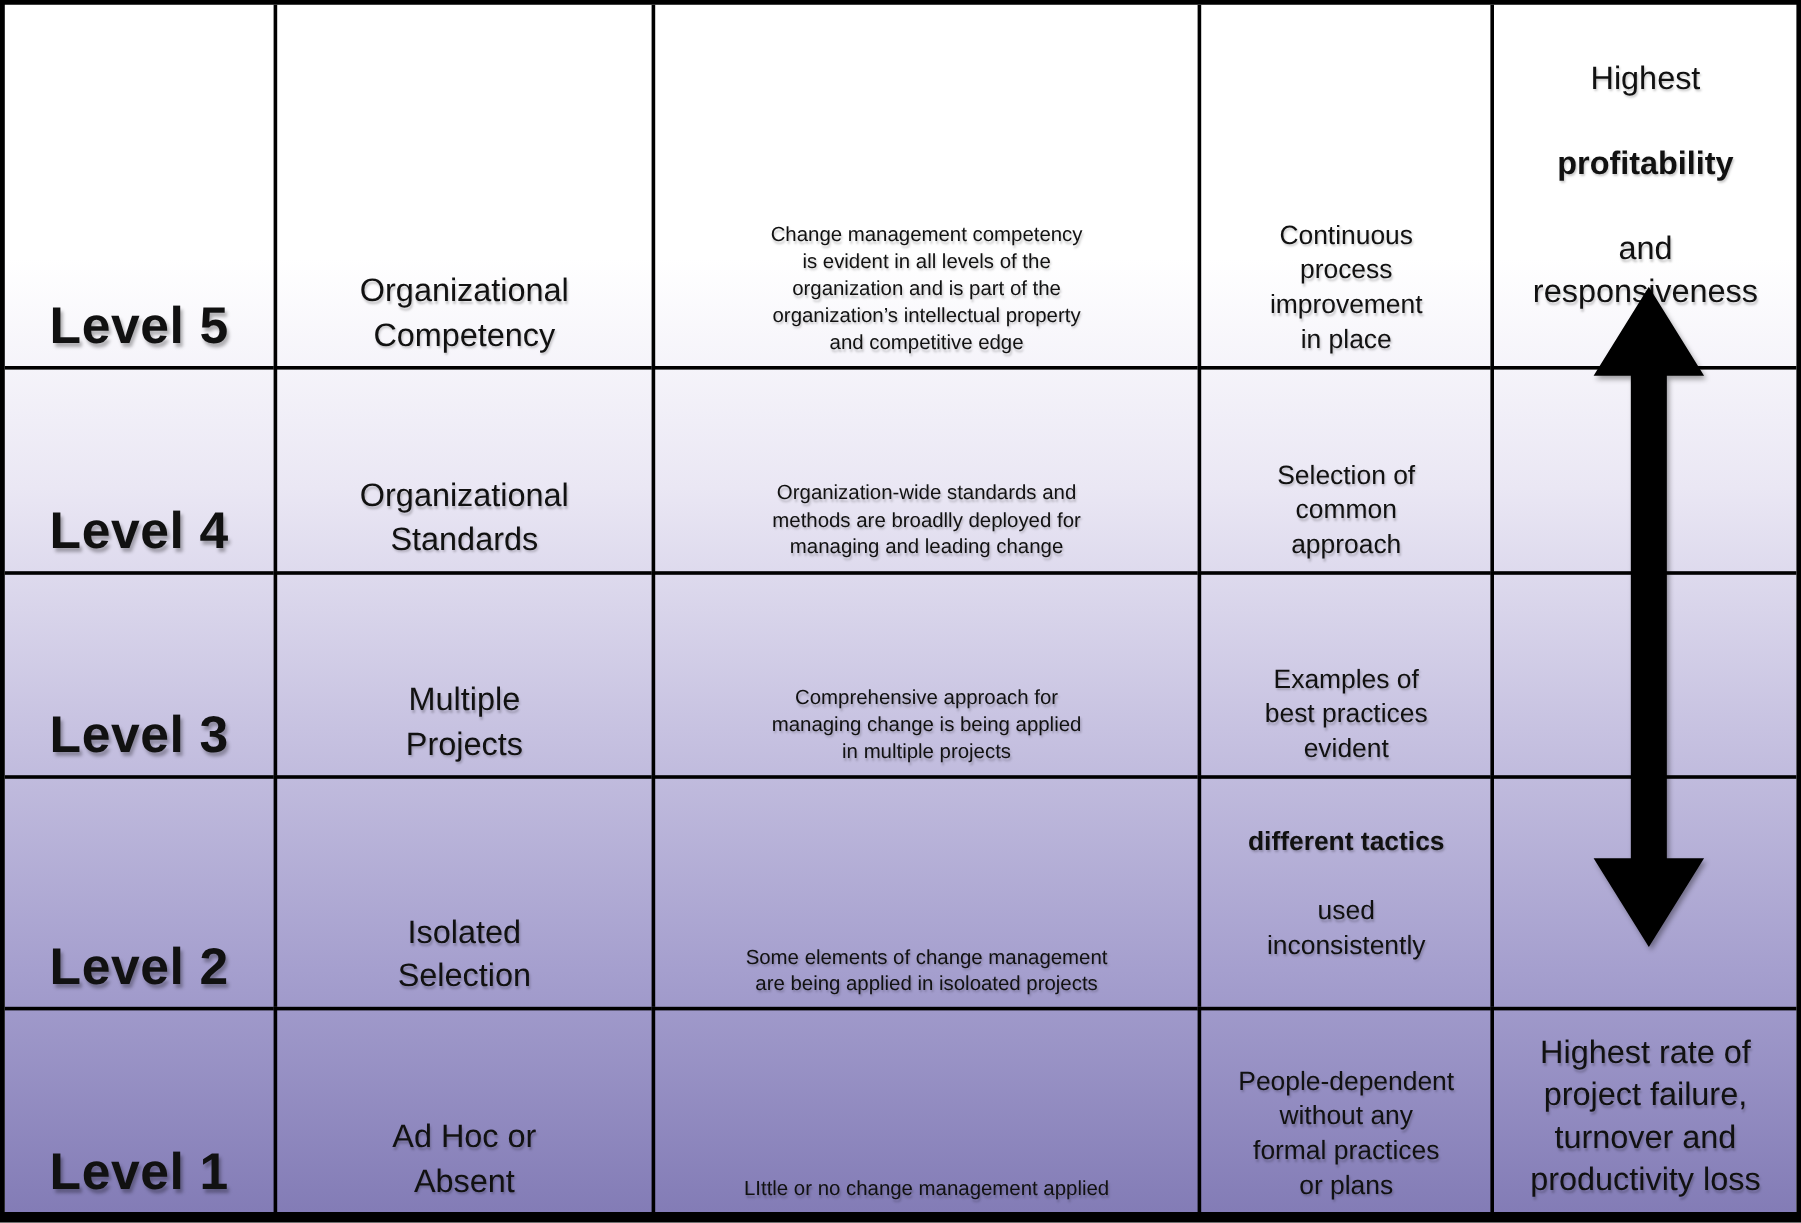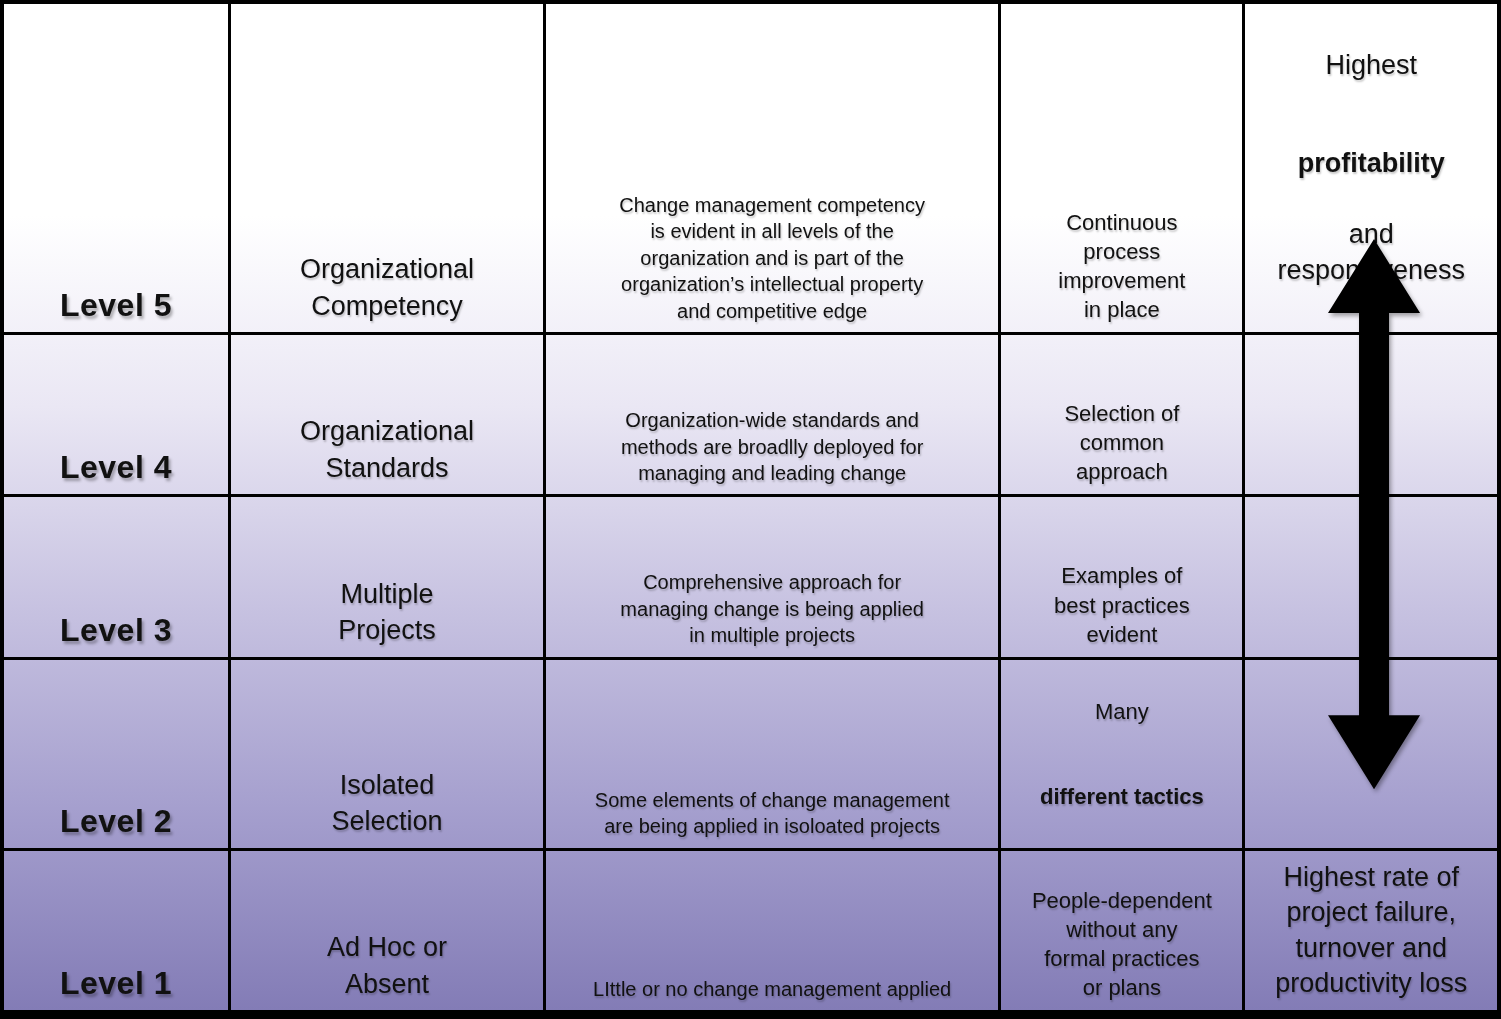--- a/index.html
+++ b/index.html
@@ -23,27 +23,27 @@
     box-sizing:border-box;
     display:flex;align-items:flex-end;justify-content:center;
     text-align:center;
     padding:8px 14px;
     border-left:3px solid #000;
     border-top:3px solid #000;
   }
   .cell.col-first{border-left:none;}
   .cell.row-first{border-top:none;}
   .txt{white-space:pre-line;text-shadow:1px 2px 2px rgba(0,0,0,0.22);}
-  .level{font-size:32px;font-weight:700;letter-spacing:0.5px;
+  .level{font-size:43px;font-weight:700;letter-spacing:0.5px;
          text-shadow:2px 3px 3px rgba(0,0,0,0.3);}
   .name{font-size:27px;line-height:1.35;margin-top:32px;}
-  .description{font-size:20px;line-height:1.32;}
+  .description{font-size:17px;line-height:1.32;}
   .status{font-size:22px;line-height:1.32;}
   .outcome{font-size:27px;line-height:1.32;}
-  .semibold{font-weight:700;display:block;margin-top:27px;}
+  .semibold{font-weight:700;display:block;}
   .blockline{display:block;}
   .arrow-wrap{
     position:absolute;
     left:88.35%;top:23.5%;
     width:6.4%;height:54%;
     pointer-events:none;
   }
   .arrow-wrap svg{width:100%;height:100%;display:block;
     filter:drop-shadow(2px 3px 2px rgba(0,0,0,0.35));}
 </style>
@@ -126,22 +126,23 @@
     <div class="cell">
       <span class="txt name">Isolated
 Selection</span>
     </div>
     <div class="cell">
       <span class="txt description">Some elements of change management
 are being applied in isoloated projects</span>
     </div>
     <div class="cell">
       <span class="txt status">
-        <span class="blockline">Many</span>
         <span class="semibold">different tactics</span>
+        <span class="blockline txt">used
+inconsistently</span>
       </span>
     </div>
     <div class="cell"></div>
 
     <div class="cell col-first">
       <span class="txt level">Level 1</span>
     </div>
     <div class="cell">
       <span class="txt name">Ad Hoc or
 Absent</span>

